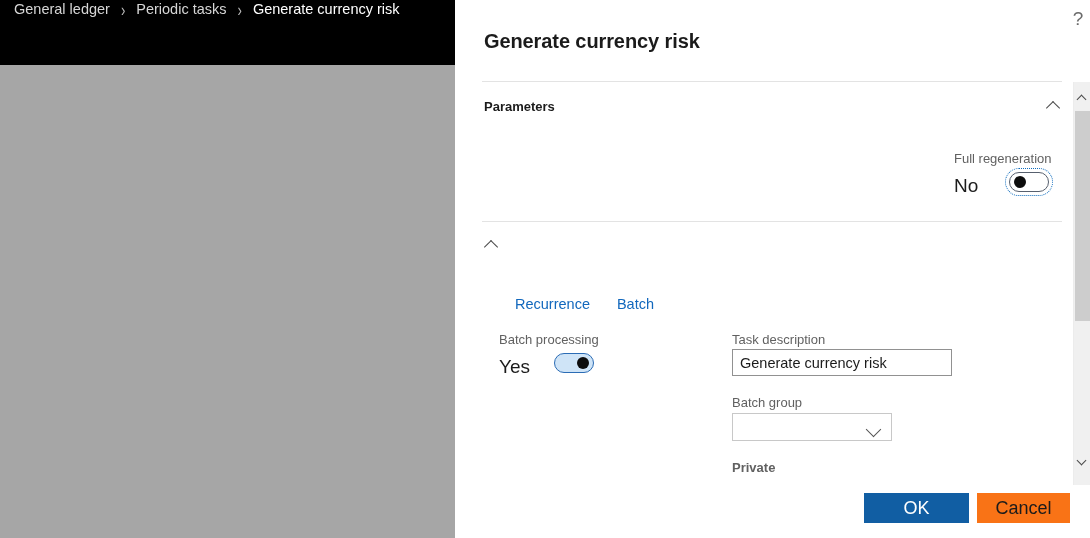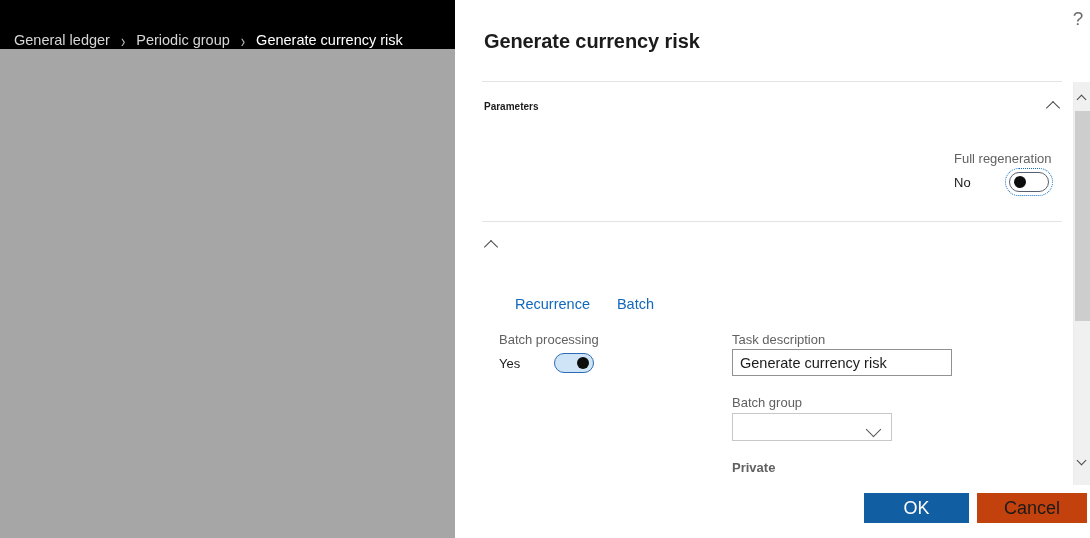--- a/index.html
+++ b/index.html
@@ -15,23 +15,23 @@
   #root { position: relative; width: 1090px; height: 538px; }
 
   
   .app-bg {
     position: absolute; left: 0; top: 0;
     width: 455px; height: 538px;
     background: #a6a6a6;
   }
   .app-header {
     position: absolute; left: 0; top: 0;
-    width: 455px; height: 49px;
+    width: 455px; height: 65px;
     background: #000000;
-    display: flex; align-items: flex-end;
+    display: flex; align-items: flex-start;
     padding-left: 14px;
   }
   .breadcrumb { display: flex; align-items: center; }
   .crumb {
     color: #d6d6d6;
     font-size: 14.5px;
     line-height: 18px;
     white-space: nowrap;
   }
   .crumb.last { color: #ffffff; }
@@ -86,21 +86,21 @@
 
   .section-head {
     position: absolute; left: 29px;
     width: 578px;
     display: flex; align-items: center; justify-content: space-between;
     cursor: pointer;
   }
   .section-head.s1 { top: 32px; }
   .section-head.s2 { top: 171px; }
   .section-title {
-    font-size: 10px;
+    font-size: 13px;
     font-weight: bold;
     color: #1b1b1b;
   }
   .chev {
     width: 16px; height: 16px;
     position: relative;
   }
   .chev::before {
     content: "";
     position: absolute;
@@ -112,21 +112,21 @@
   }
 
   .field-label {
     position: absolute;
     font-size: 13px;
     color: #616161;
     white-space: nowrap;
   }
   .value-text {
     position: absolute;
-    font-size: 13px;
+    font-size: 19px;
     color: #1b1b1b;
   }
 
   
   .toggle {
     position: absolute;
     width: 40px; height: 20px;
     border-radius: 10px;
     cursor: pointer;
   }
@@ -259,37 +259,37 @@
     cursor: pointer;
   }
   .btn-ok {
     left: 409px;
     width: 105px;
     background: #115ea3;
     color: #ffffff;
   }
   .btn-cancel {
     left: 522px;
-    width: 110px;
-    background: #c2410c;
+    width: 93px;
+    background: #f97316;
     color: #1b1b1b;
   }
 </style>
 </head>
 <body>
 
 <div id="root">
 
   <div class="app-bg"></div>
 
   <div class="app-header">
     <div class="breadcrumb">
       <span class="crumb">General ledger</span>
       <span class="crumb-sep">›</span>
-      <span class="crumb">Periodic group</span>
+      <span class="crumb">Periodic tasks</span>
       <span class="crumb-sep">›</span>
       <span class="crumb last">Generate currency risk</span>
     </div>
   </div>
 
   <div class="dialog">
 
     <div class="help-icon">?</div>
 
     <div class="dialog-title">Generate currency risk</div>

